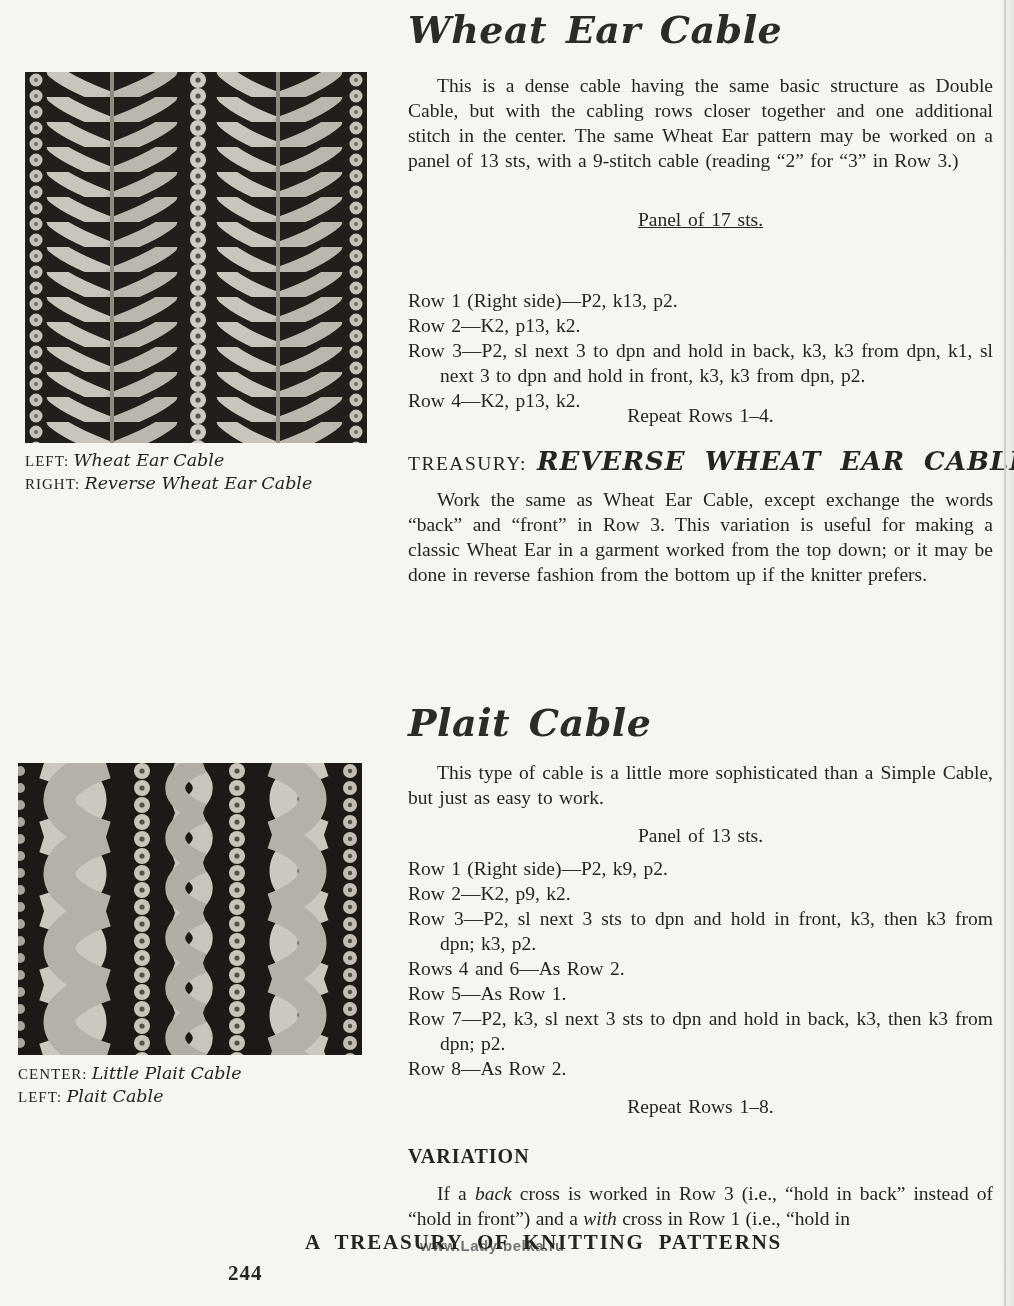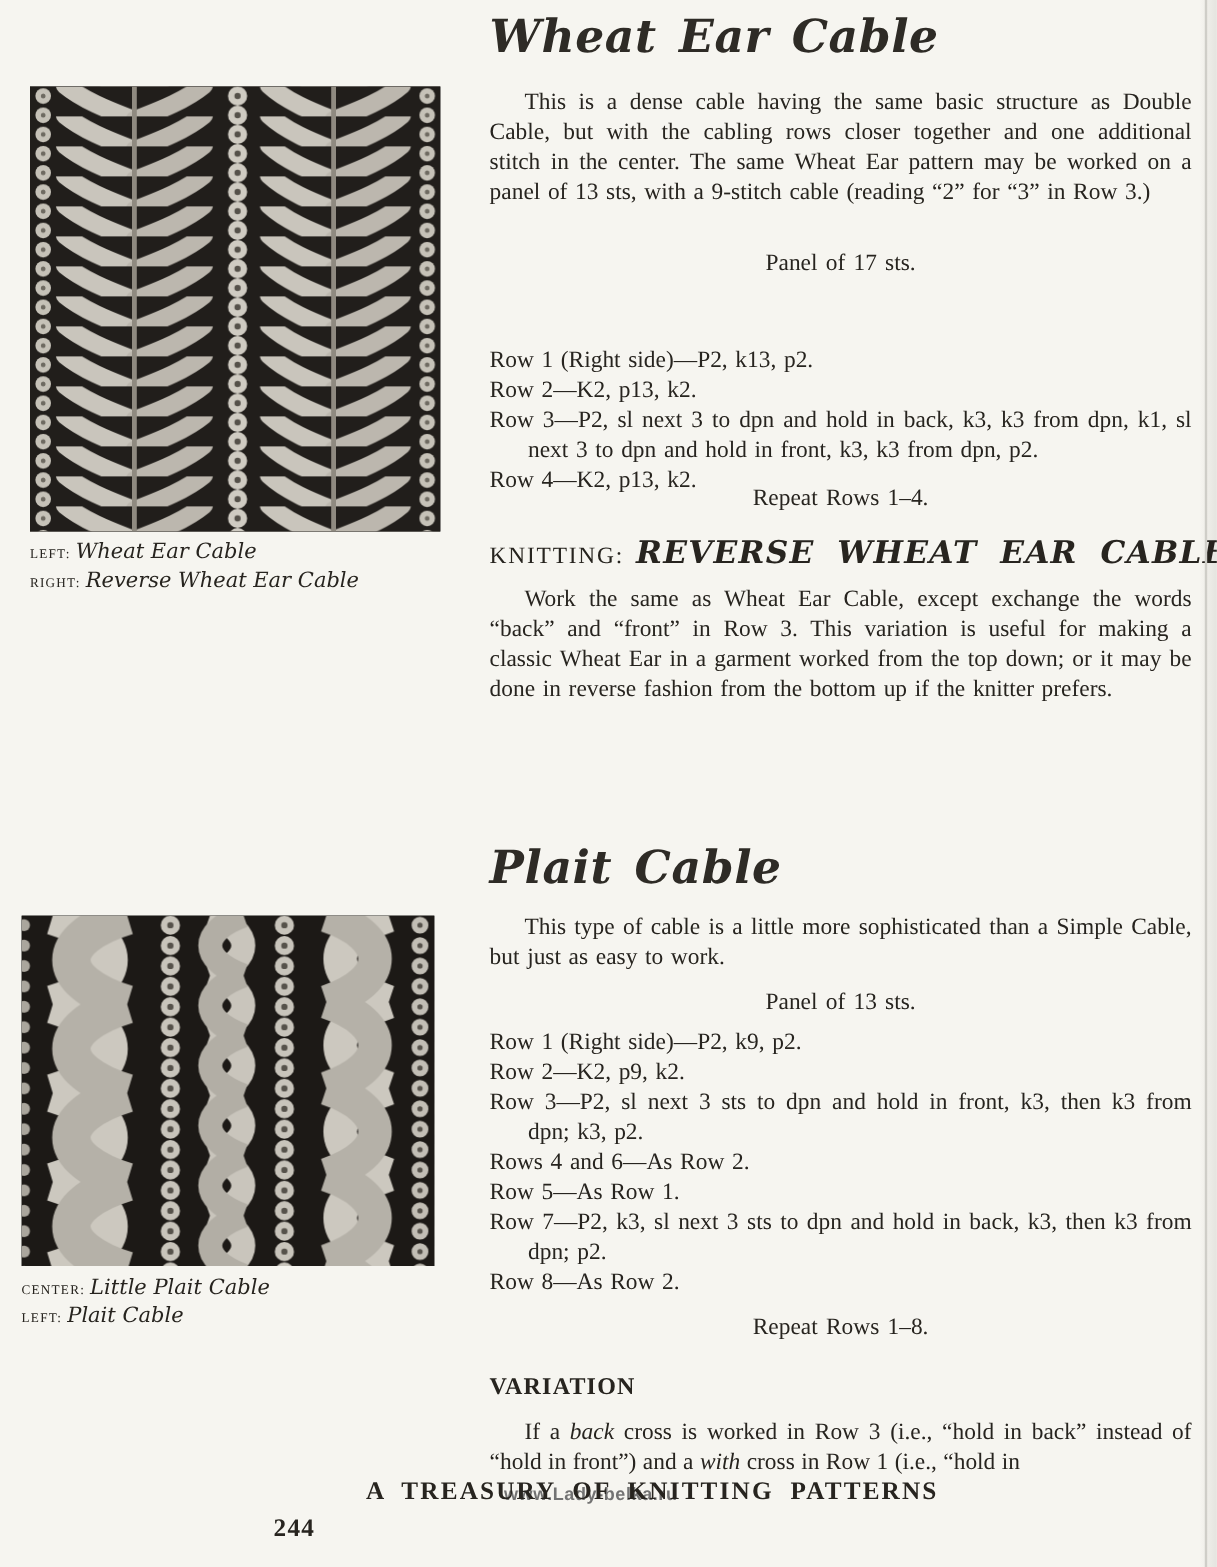--- a/index.html
+++ b/index.html
@@ -36,21 +36,21 @@
   }
   .variation-head { font-size:19.5px; line-height:26px; white-space:nowrap; }
   .variation-label { letter-spacing:1.5px; }
   .variation-label.bold { font-weight:700; font-size:20px; letter-spacing:1px; }
   .variation-title {
     font-family:"DejaVu Serif", serif; font-style:italic; font-weight:700;
     font-size:26px; letter-spacing:1px; word-spacing:9px; margin-left:10px;
   }
   .photo { position:absolute; display:block; background:#201d1a; }
   .caption { position:absolute; font-size:17px; line-height:22px; }
-  .caption .cap-label { font-size:11px; letter-spacing:1px;margin-top:48px; }
+  .caption .cap-label { font-size:15px; letter-spacing:1px;margin-top:48px; }
   .caption i { font-family:"DejaVu Serif", serif; font-style:italic; font-size:17.5px; }
 
   .watermark {
     position:absolute; left:420px; top:1237px;
     font-family:"Liberation Sans", sans-serif; font-size:15px; font-weight:700;
     color:#737373; letter-spacing:0.5px;
   }
   .footer-num {
     position:absolute; left:228px; top:1261px;
     font-size:21px; font-weight:700; letter-spacing:1px;
@@ -97,33 +97,33 @@
       <i>Wheat Ear Cable</i>
     </div>
     <div>
       <span class="cap-label">RIGHT:</span>
       <i>Reverse Wheat Ear Cable</i>
     </div>
   </div>
 
   <p class="body-text col" style="top:73px;">This is a dense cable having the same basic structure as Double Cable, but with the cabling rows closer together and one additional stitch in the center. The same Wheat Ear pattern may be worked on a panel of 13 sts, with a 9-stitch cable (reading “2” for “3” in Row 3.)</p>
 
-  <div class="centered-line col" style="top:207px;">Panel of 17 sts.</div>
+  <div class="centered-line col" style="top:207px;text-decoration:underline;">Panel of 17 sts.</div>
 
   <div class="col" style="top:240px;margin-top:48px;">
     <div class="row-line">Row 1 (Right side)—P2, k13, p2.</div>
     <div class="row-line">Row 2—K2, p13, k2.</div>
     <div class="row-line">Row 3—P2, sl next 3 to dpn and hold in back, k3, k3 from dpn, k1, sl next 3 to dpn and hold in front, k3, k3 from dpn, p2.</div>
     <div class="row-line">Row 4—K2, p13, k2.</div>
   </div>
 
   <div class="centered-line col" style="top:403px;">Repeat Rows 1–4.</div>
 
   <div class="variation-head col" style="top:448px;">
-    <span class="variation-label">KNITTING:</span><span class="variation-title">REVERSE WHEAT EAR CABLE</span>
+    <span class="variation-label">TREASURY:</span><span class="variation-title">REVERSE WHEAT EAR CABLE</span>
   </div>
 
   <p class="body-text col" style="top:487px;">Work the same as Wheat Ear Cable, except exchange the words “back” and “front” in Row 3. This variation is useful for making a classic Wheat Ear in a garment worked from the top down; or it may be done in reverse fashion from the bottom up if the knitter prefers.</p>
 
   <h1 class="pattern-title col" style="top:701px;">Plait Cable</h1>
 
   <svg class="photo" style="left:18px; top:763px;" width="344" height="292" viewBox="0 0 344 292" role="img">
     <defs>
       <pattern id="braidBig" patternUnits="userSpaceOnUse" width="344" height="74">
         <path d="M26 0 C88 19 88 55 26 74" stroke="#ccc8bf" stroke-width="32" fill="none"></path>

